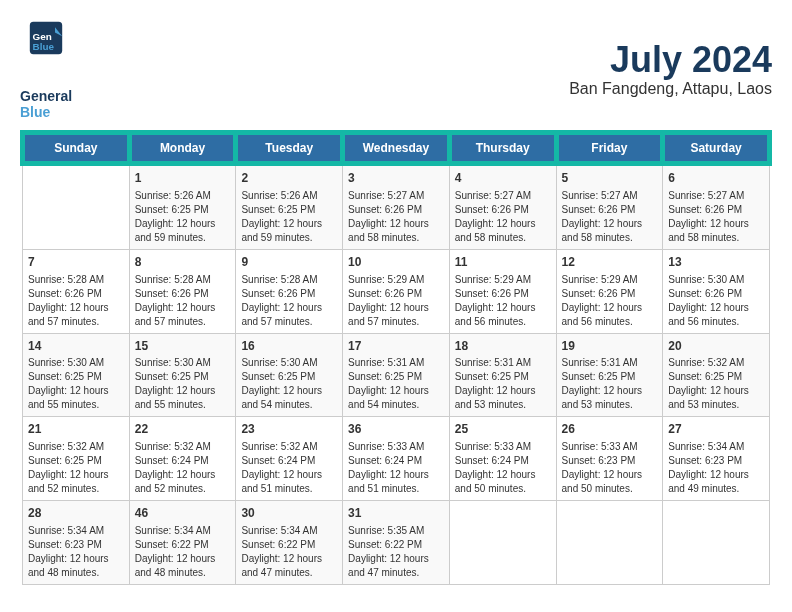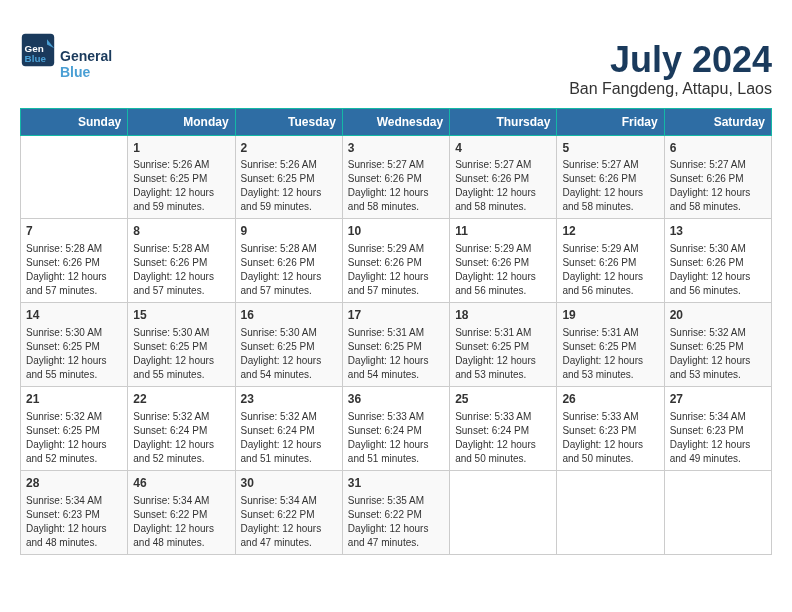--- a/index.html
+++ b/index.html
@@ -13,20 +13,21 @@
     .header-area {
       display: flex;
       justify-content: space-between;
       align-items: flex-start;
       margin-bottom: 10px;
     }
     .logo {
       display: flex;
       align-items: center;
       gap: 4px;
+      flex-direction: column;
     }
     .logo-icon {
       width: 36px;
       height: 36px;
     }
     .title-area {
       text-align: right;
       margin-top: 20px;
     }
     .main-title {
@@ -41,25 +42,25 @@
       text-align: right;
     }
     table {
       width: 100%;
       border-collapse: collapse;
       font-size: 11px;
     }
     thead tr th {
       background-color: #2e6da4;
       color: #fff;
-      text-align: right;
+      text-align: center;
       padding: 6px 6px;
       font-size: 12px;
       font-weight: bold;
-      border: 1px solid #14b8a6;
+      border: 5px solid #14b8a6;
     }
     tbody tr td {
       border: 1px solid #ccc;
       vertical-align: top;
       padding: 4px 5px;
       min-height: 70px;
       height: 80px;
       color: #333;
       line-height: 1.4;
     }

